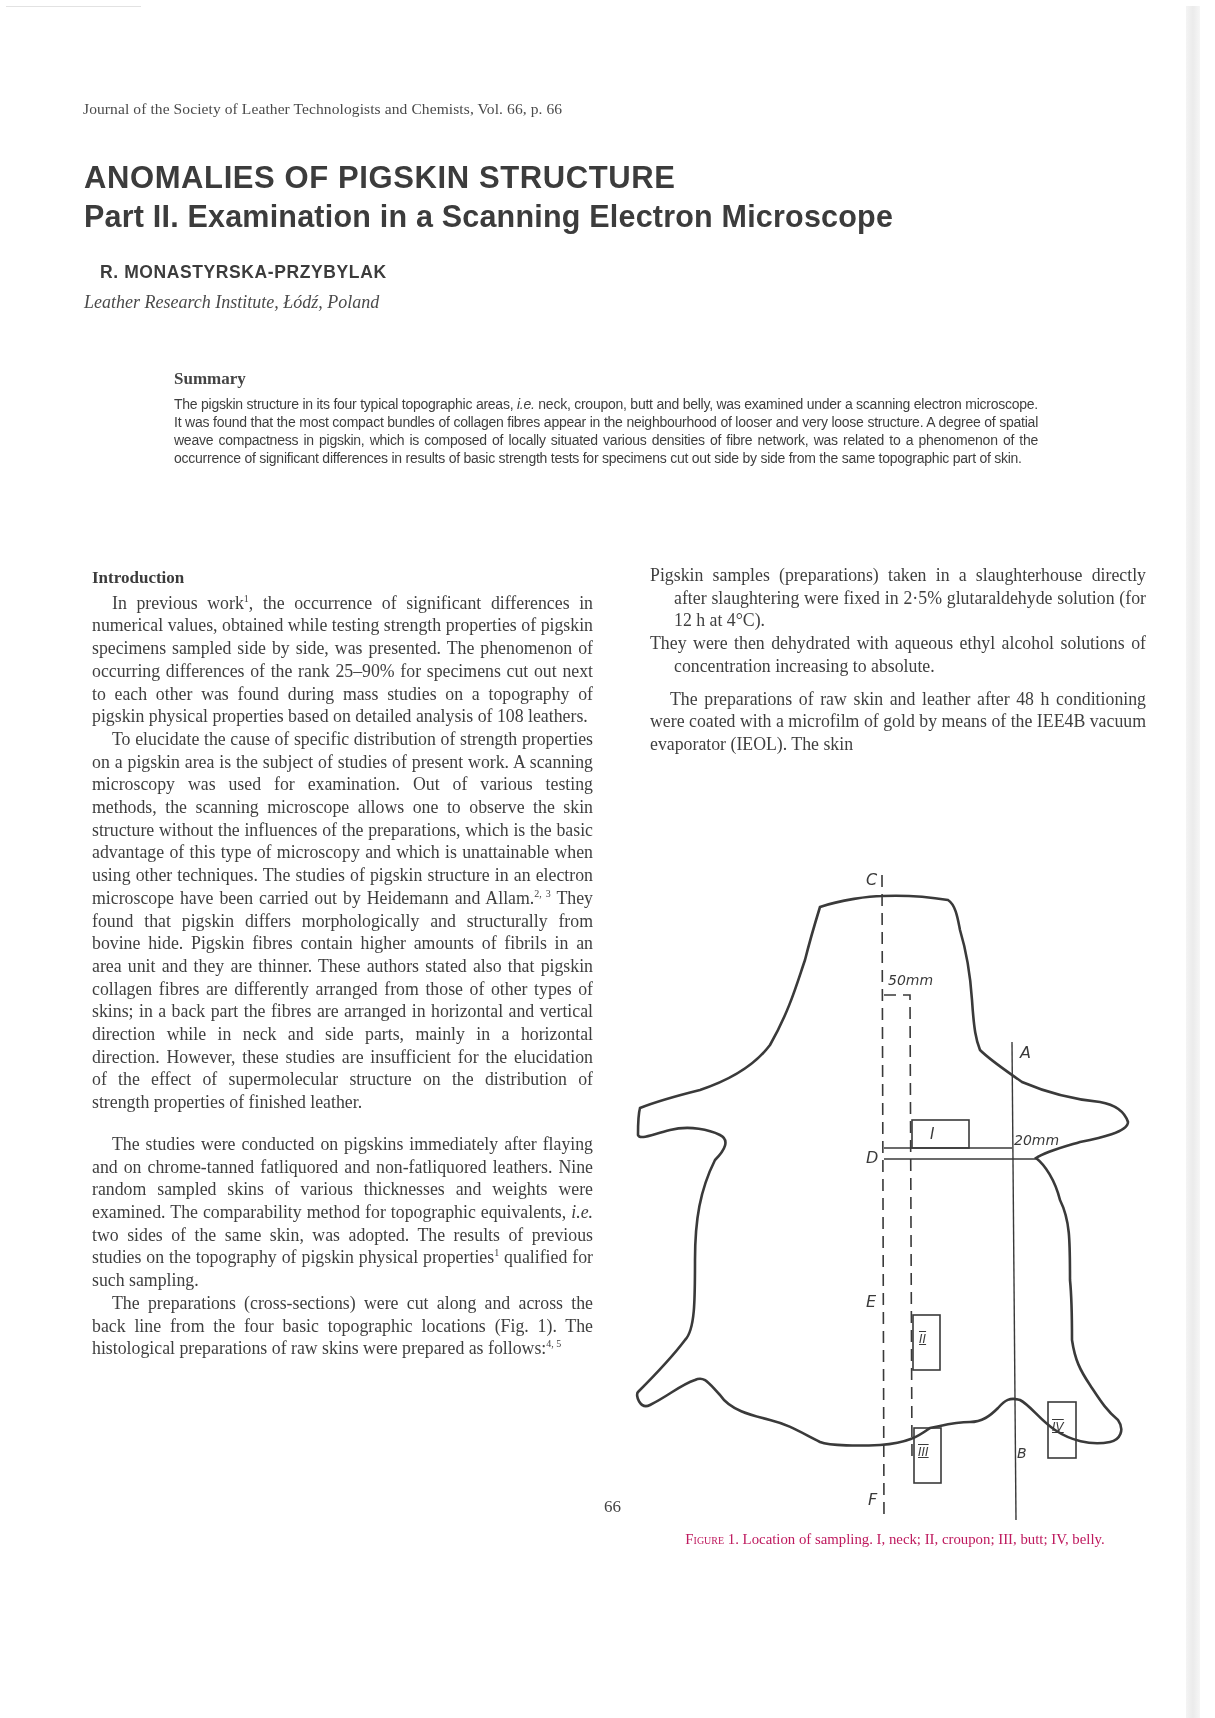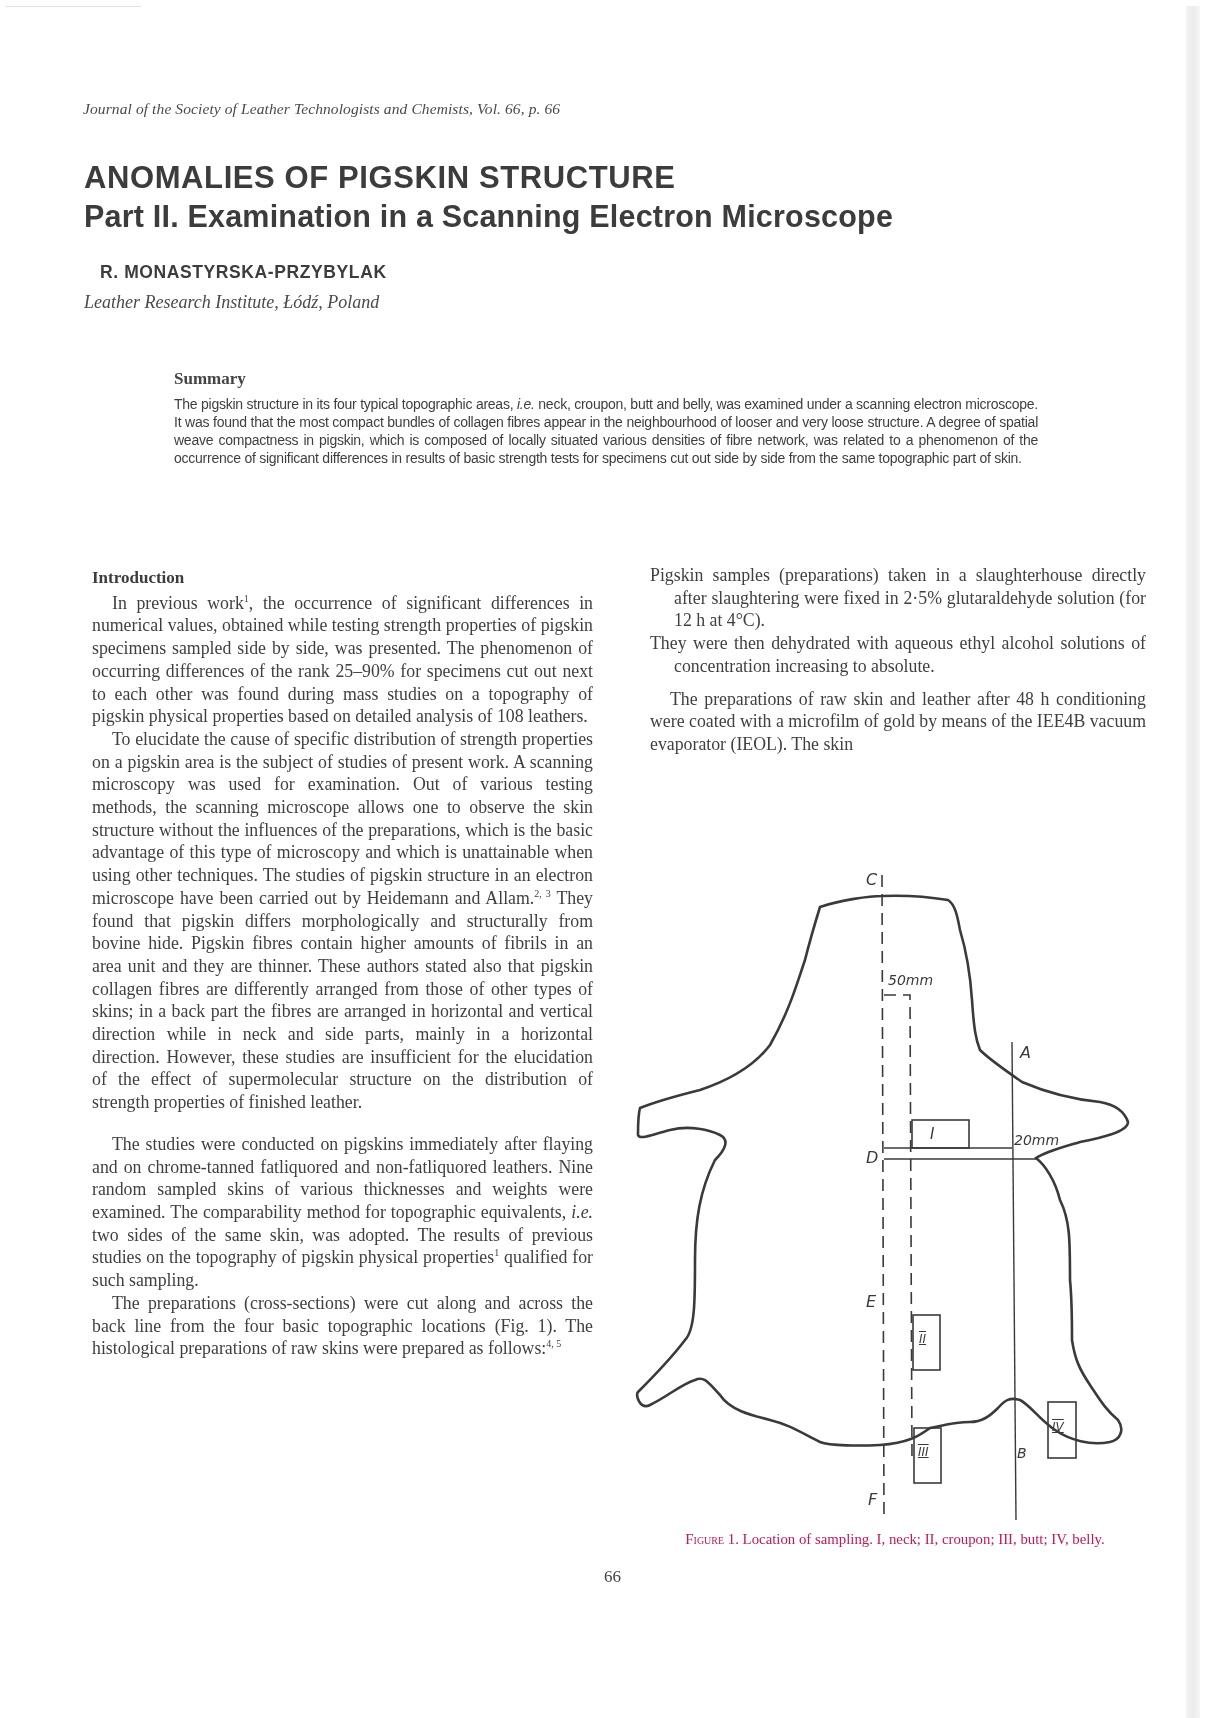--- a/index.html
+++ b/index.html
@@ -4,21 +4,21 @@
 <style>
   html, body { margin: 0; padding: 0; background: #ffffff; }
   body {
     width: 1215px; height: 1718px; position: relative; overflow: hidden;
     color: #3a3a3a;
     font-family: "Liberation Serif", "DejaVu Serif", serif;
   }
   .scan-line-top { position: absolute; left: 6px; top: 6px; width: 135px; height: 1px; background: #e2e2e2; }
   .scan-edge-right { position: absolute; left: 1186px; top: 6px; width: 14px; height: 1712px; background: linear-gradient(to right,#f4f4f4,#ebebeb,#f6f6f6); }
 
-  .running-head { position: absolute; left: 83px; top: 100px; font-style: italic; font-size: 15.5px; color: #4a4a4a; letter-spacing: 0.1px; }
+  .running-head { position: absolute; left: 83px; top: 100px; font-size: 15.5px; color: #4a4a4a; letter-spacing: 0.1px; }
 
   .title-block { position: absolute; left: 84px; top: 160px; font-family: "Liberation Sans", "DejaVu Sans", sans-serif; color: #3c3c3c; }
   .title-main { font-size: 31px; font-weight: bold; letter-spacing: 0.6px; line-height: 36px; }
   .title-sub { font-size: 30.5px; font-weight: bold; line-height: 40px; letter-spacing: 0.2px; }
   .author { position: absolute; left: 100px; top: 262px; font-family: "Liberation Sans", "DejaVu Sans", sans-serif; font-weight: bold; font-size: 17.5px; letter-spacing: 0.6px; color: #3c3c3c; }
   .affiliation { position: absolute; left: 84px; top: 292px; font-style: italic; font-size: 18px; color: #4a4a4a; }
 
   .summary { position: absolute; left: 174px; top: 369px; width: 864px; }
   .summary-heading { font-weight: bold; font-size: 17px; margin-bottom: 6px; color: #444; }
   .summary-text { font-size: 14px; line-height: 18px; text-align: justify; color: #3e3e3e; font-family: "Liberation Sans Narrow","Liberation Sans", sans-serif; letter-spacing: -0.25px; }
@@ -32,21 +32,21 @@
   .gap { height: 19px; }
   .hanging { padding-left: 24px; text-indent: -24px; margin: 0; }
   .right-para { text-indent: 20px; margin: 10px 0 0 0; }
 
   .figure { position: absolute; left: 630px; top: 860px; width: 520px; height: 660px; }
   .figure svg { position: absolute; left: 0; top: 0; }
   .fig-label { position: absolute; font-family: "DejaVu Sans", sans-serif; font-style: italic; font-size: 16px; color: #3a3a3a; }
   .caption { position: absolute; left: 640px; top: 1530px; width: 510px; text-align: center; font-size: 14.8px; line-height: 19px; color: #be185d; }
   .caption .sc { font-variant: small-caps; }
 
-  .page-number { position: absolute; left: 604px; top: 1567px; font-size: 17px; color: #444; text-align: right; }
+  .page-number { position: absolute; left: 604px; top: 1497px; font-size: 17px; color: #444; text-align: right; }
   sup { font-size: 10px; line-height: 0; }
 </style>
 </head>
 <body>
 
 <div class="scan-line-top"></div>
 <div class="scan-edge-right"></div>
 
 <div class="running-head">Journal of the Society of Leather Technologists and Chemists, Vol. 66, p. 66</div>
 

